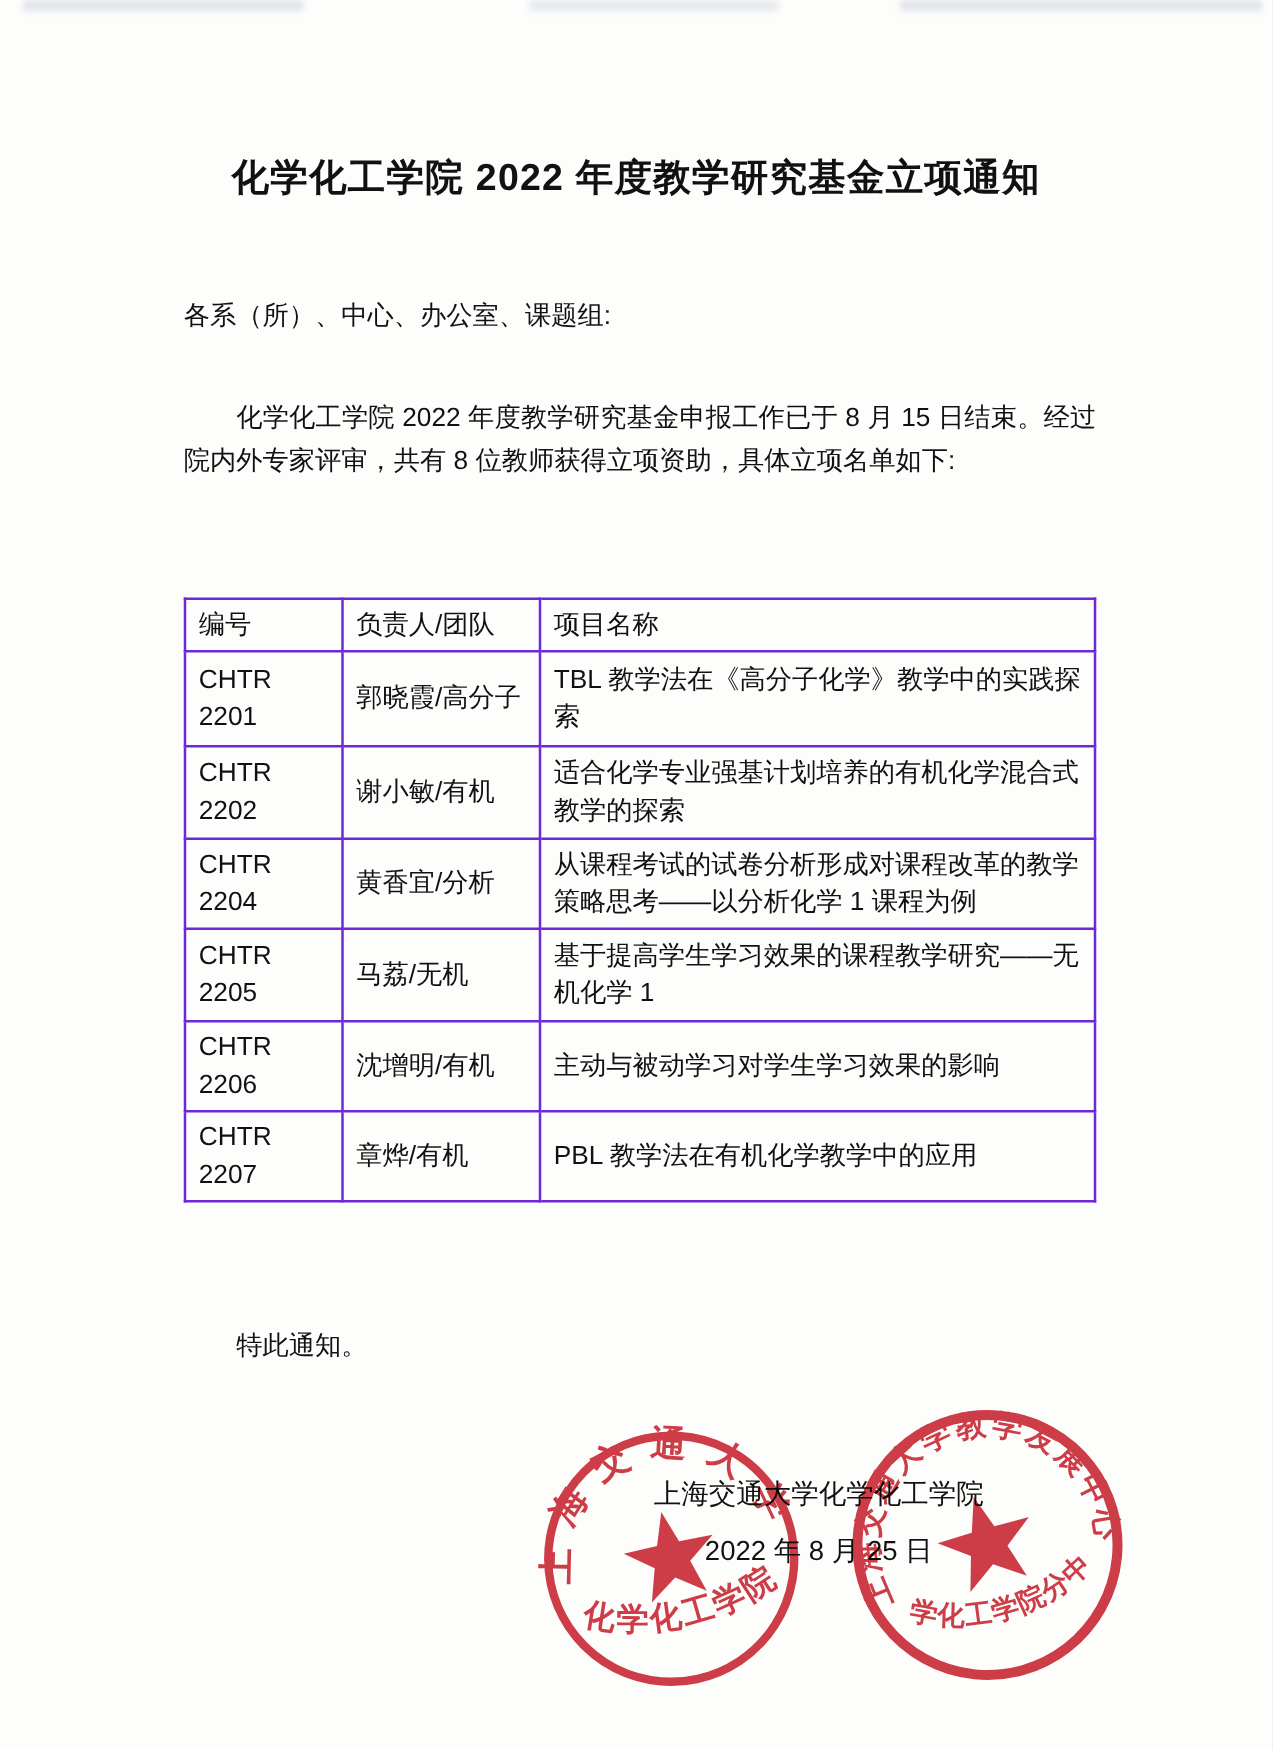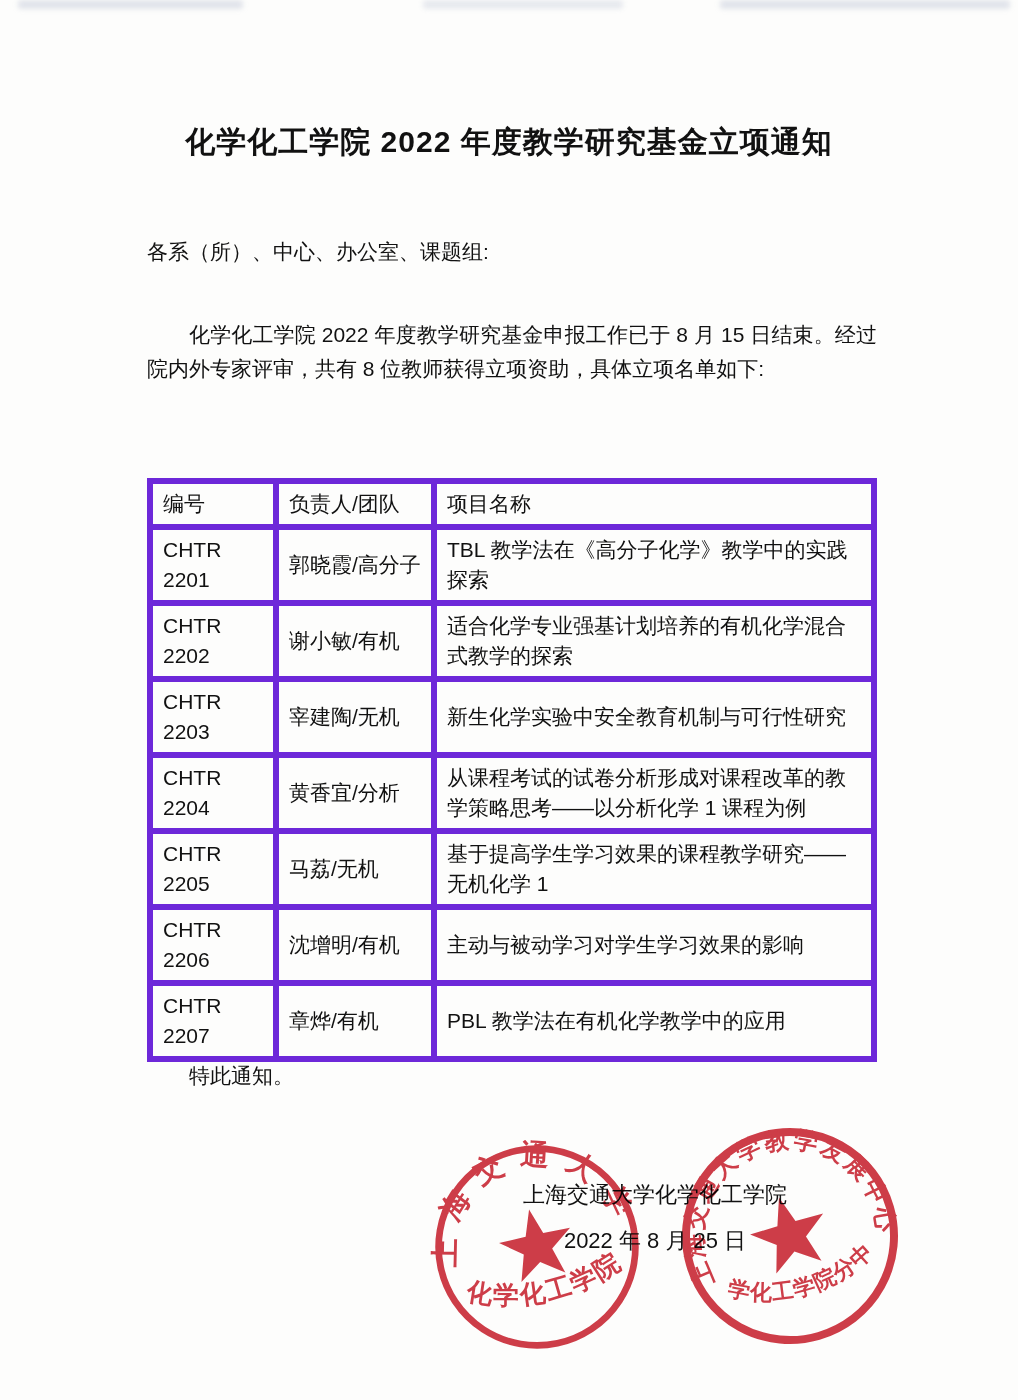--- a/index.html
+++ b/index.html
@@ -51,21 +51,21 @@
     text-indent: 2em;
   }
   .project-table {
     position: absolute;
     top: 478px; left: 147px;
     width: 730px;
     border-collapse: collapse;
     font-size: 21px;
   }
   .project-table th, .project-table td {
-    border: 6px solid #6d28d9;
+    border: 2px solid #6d28d9;
     padding: 5px 10px;
     vertical-align: middle;
     text-align: left;
     font-weight: normal;
     line-height: 30px;
   }
   .project-table th { height: 34px; font-weight: 500; }
   .project-table col.c-id   { width: 126px; }
   .project-table col.c-lead { width: 158px; }
   tbody tr:nth-child(1) { height: 76px; }
@@ -133,25 +133,20 @@
           <td>CHTR 2201</td>
           <td>郭晓霞/高分子</td>
           <td>TBL 教学法在《高分子化学》教学中的实践探索</td>
         </tr>
         <tr>
           <td>CHTR 2202</td>
           <td>谢小敏/有机</td>
           <td>适合化学专业强基计划培养的有机化学混合式教学的探索</td>
         </tr>
         <tr>
-          <td>CHTR 2203</td>
-          <td>宰建陶/无机</td>
-          <td>新生化学实验中安全教育机制与可行性研究</td>
-        </tr>
-        <tr>
           <td>CHTR 2204</td>
           <td>黄香宜/分析</td>
           <td>从课程考试的试卷分析形成对课程改革的教学策略思考——以分析化学 1 课程为例</td>
         </tr>
         <tr>
           <td>CHTR 2205</td>
           <td>马荔/无机</td>
           <td>基于提高学生学习效果的课程教学研究——无机化学 1</td>
         </tr>
         <tr>

